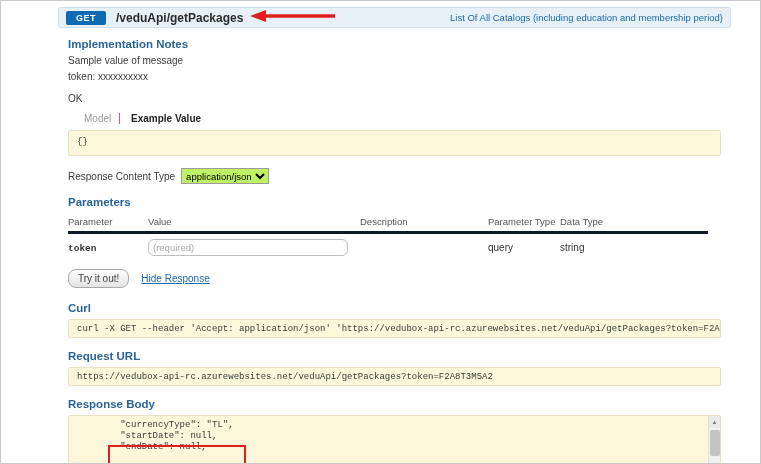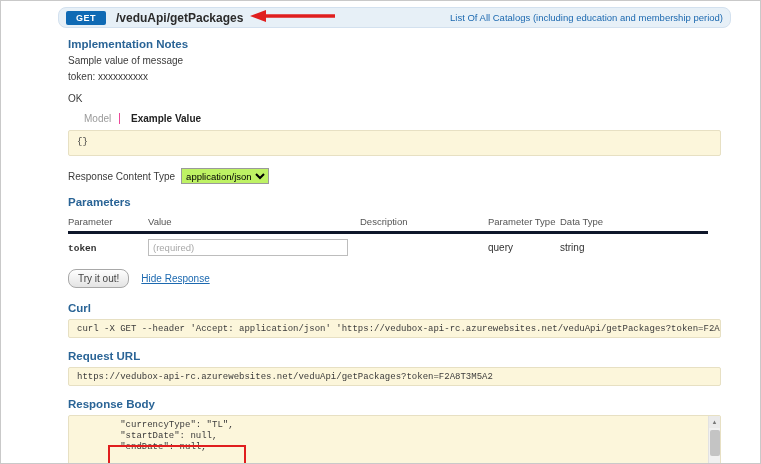--- a/index.html
+++ b/index.html
@@ -4,21 +4,21 @@
 <style>
   * { margin: 0; padding: 0; box-sizing: border-box; }
   html, body { width: 761px; height: 464px; background: #fff; font-family: "Liberation Sans", sans-serif; }
   .frame { width: 761px; height: 464px; border: 1px solid #c9c9c9; background: #fff; overflow: hidden; }
   .operation { margin: 6px 29px 0 57px; }
 
   
   .op-header {
     background: #e7f0f7;
     border: 1px solid #d3e1ef;
-    border-radius: 8px;
+    border-radius: 2px;
     height: 21px;
     display: flex;
     align-items: center;
     padding: 0 7px;
   }
   .method-badge {
     background: #0f6ab4;
     color: #fff;
     font-size: 9px;
     font-weight: bold;
@@ -89,21 +89,21 @@
     border-bottom: 3px solid #0f172a;
   }
   table.params td { font-size: 10px; color: #333; padding: 5px 4px 5px 0; vertical-align: middle; }
   .col-param { width: 80px; }
   .col-value { width: 212px; }
   .col-desc  { width: 128px; }
   .col-ptype { width: 72px; }
   .param-name { font-weight: bold; font-size: 9.5px; font-family: "Liberation Mono", "DejaVu Sans Mono", monospace; }
   .value-input {
     width: 200px; height: 17px;
-    border: 1px solid #bdbdbd; border-radius: 0;
+    border: 1px solid #bdbdbd; border-radius: 6px;
     font-size: 9.5px; padding: 1px 4px; color: #333;
     font-family: "Liberation Sans", sans-serif;
   }
   .value-input::placeholder { color: #a8a8a8; }
 
   .actions-row { display: flex; align-items: center; margin: 2px 0 14px 0; }
   .try-btn {
     font-size: 10px; color: #444;
     background: linear-gradient(#fefefe, #e4e4e4);
     border: 1px solid #a8a8a8; border-radius: 8px;

